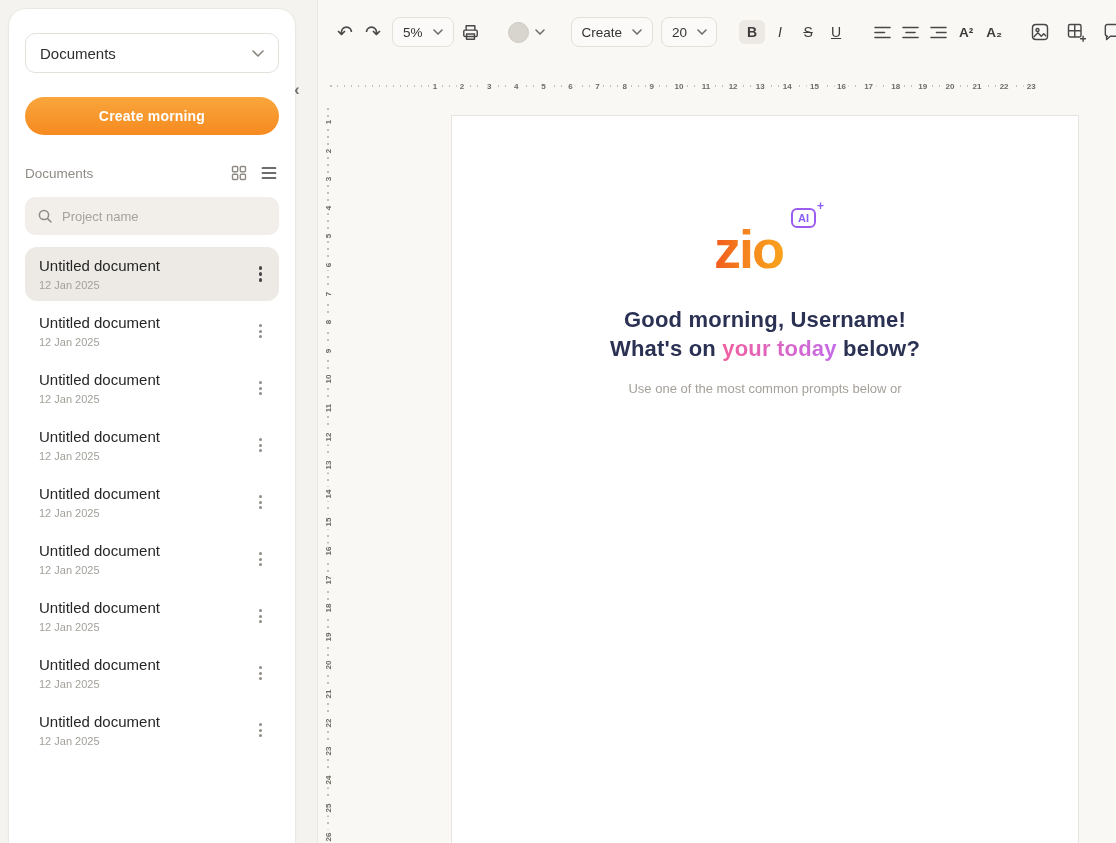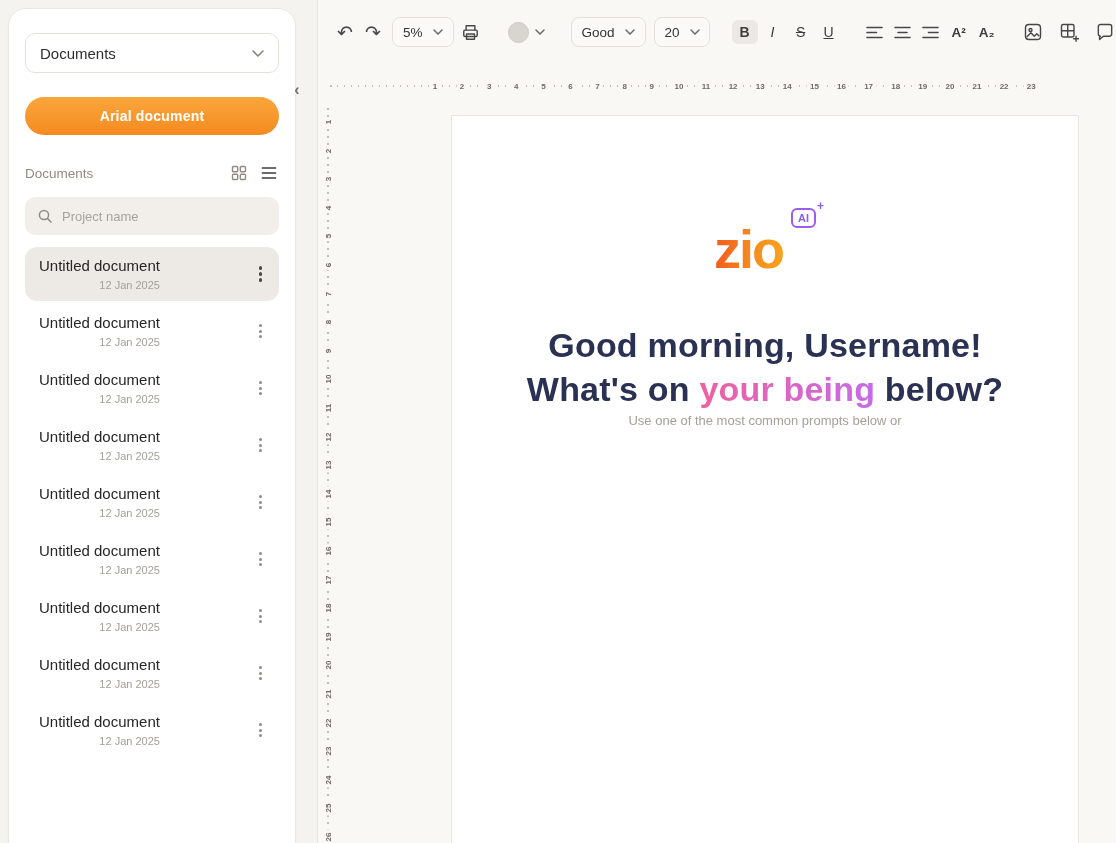--- a/index.html
+++ b/index.html
@@ -24,21 +24,21 @@
   .search-box { margin-top:14px; height:38px; background:#f2efeb; border-radius:10px;
     display:flex; align-items:center; padding:0 12px; gap:9px; }
   .search-box input { border:none; background:transparent; outline:none; font-size:13px;
     color:#c2410c; width:100%; font-family:inherit; }
   .search-box input::placeholder { color:#a6a29b; }
   .doc-list { margin-top:12px; display:flex; flex-direction:column; gap:3px; }
   .doc-item { display:flex; align-items:center; justify-content:space-between;
     border-radius:12px; padding:10px 8px 10px 14px; cursor:pointer; }
   .doc-item.active { background:#edeae6; }
   .doc-title { font-size:15px; color:#262626; font-weight:500; margin-bottom:5px; }
-  .doc-date { font-size:11px; color:#a3a09a;text-align:right; }
+  .doc-date { font-size:11px; color:#a3a09a; }
   .kebab { display:flex; flex-direction:column; gap:2.5px; padding:5px 9px; cursor:pointer; }
   .kebab span { width:3px; height:3px; border-radius:50%; background:#8f8b85; }
   .doc-item.active .kebab span { background:#474747; width:3.5px; height:3.5px; }
 
   .collapse-handle { position:absolute; left:289px; top:79px; width:16px; height:22px;
     display:flex; align-items:center; justify-content:center; color:#6e6e6c;
     font-size:16px; cursor:pointer; font-weight:700; }
 
   
   .main { position:absolute; left:317px; top:0; width:799px; height:843px;
@@ -86,44 +86,44 @@
   .page { position:absolute; left:133px; top:15px; width:628px; height:780px;
     background:#fff; border:1px solid #e8e5e0; text-align:center; }
   .logo-row { margin-top:106px; display:flex; justify-content:center; align-items:flex-start; }
   .logo-text { font-size:54px; font-weight:800; letter-spacing:-2px; line-height:1;
     background:linear-gradient(92deg,#F1591D 0%,#F68B1F 55%,#FAA21B 100%);
     -webkit-background-clip:text; background-clip:text; color:transparent; }
   .ai-badge { position:relative; margin-left:8px; transform:translateY(-14px); }
   .ai-badge-box { display:inline-block; border:2px solid #9D5CF0; color:#8B5CF6;
     font-size:11px; font-weight:700; padding:2px 5px; border-radius:6px; }
   .ai-plus { position:absolute; top:-9px; right:-8px; color:#8B5CF6; font-size:12px; font-weight:700; }
-  .greeting { margin-top:47px; font-size:34px; font-weight:700; color:#2A3153;
+  .greeting { margin-top:30px; font-size:22px; font-weight:700; color:#2A3153;
     line-height:1.3; letter-spacing:.2px; }
   .highlight { background:linear-gradient(90deg,#F0609F,#C56BE8);
     -webkit-background-clip:text; background-clip:text; color:transparent; }
-  .subtitle { font-size:13px; color:#A5A099; line-height:1.5; font-weight:500; }
+  .subtitle { margin-top:16px; font-size:13px; color:#A5A099; line-height:1.5; font-weight:500; }
 
   svg { display:block; }
 </style>
 </head>
 <body>
 
 <div class="app">
 
   <aside class="sidebar">
     <div class="workspace-select">
       <span>Documents</span>
       <span>
         <svg width="12" height="7" viewBox="0 0 12 7" fill="none">
             <path d="M1 1l5 5 5-5" stroke="#8a867f" stroke-width="1.6" stroke-linecap="round" stroke-linejoin="round"></path>
           </svg>
       </span>
     </div>
 
-    <button class="create-btn">Arial document</button>
+    <button class="create-btn">Create morning</button>
 
     <div class="list-header">
       <span class="list-header-label">Documents</span>
       <span class="view-toggles">
         <span class="view-btn">
           <svg width="16" height="16" viewBox="0 0 16 16" fill="none" stroke="#8f8b84" stroke-width="1.4">
             <rect x="1.5" y="1.5" width="5.2" height="5.2" rx="1"></rect>
               <rect x="9.3" y="1.5" width="5.2" height="5.2" rx="1"></rect>
             <rect x="1.5" y="9.3" width="5.2" height="5.2" rx="1"></rect>
               <rect x="9.3" y="9.3" width="5.2" height="5.2" rx="1"></rect>
@@ -290,21 +290,21 @@
         <span>
           <svg width="10" height="6" viewBox="0 0 10 6" fill="none">
               <path d="M1 1l4 4 4-4" stroke="#6b6b6b" stroke-width="1.5" stroke-linecap="round"></path>
             </svg>
         </span>
       </span>
 
       <span class="tb-sep"></span>
 
       <span class="tb-select font">
-        <span>Good</span>
+        <span>Create</span>
         <span>
           <svg width="10" height="6" viewBox="0 0 10 6" fill="none">
               <path d="M1 1l4 4 4-4" stroke="#6b6b6b" stroke-width="1.5" stroke-linecap="round"></path>
             </svg>
         </span>
       </span>
 
       <span class="tb-select size">
         <span>20</span>
         <span>
@@ -425,21 +425,21 @@
         <div class="logo-row">
           <span class="logo-text">zio</span>
           <span class="ai-badge">
             <span class="ai-badge-box">AI</span>
             <span class="ai-plus">+</span>
           </span>
         </div>
 
         <div class="greeting">
           <div>Good morning, Username!</div>
-          <div><span>What's on </span><span class="highlight">your being</span><span> below?</span></div>
+          <div><span>What's on </span><span class="highlight">your today</span><span> below?</span></div>
         </div>
 
         <div class="subtitle">
           <div>Use one of the most common prompts below or</div>
         </div>
       </div>
     </div>
   </div>
 </div>
 

